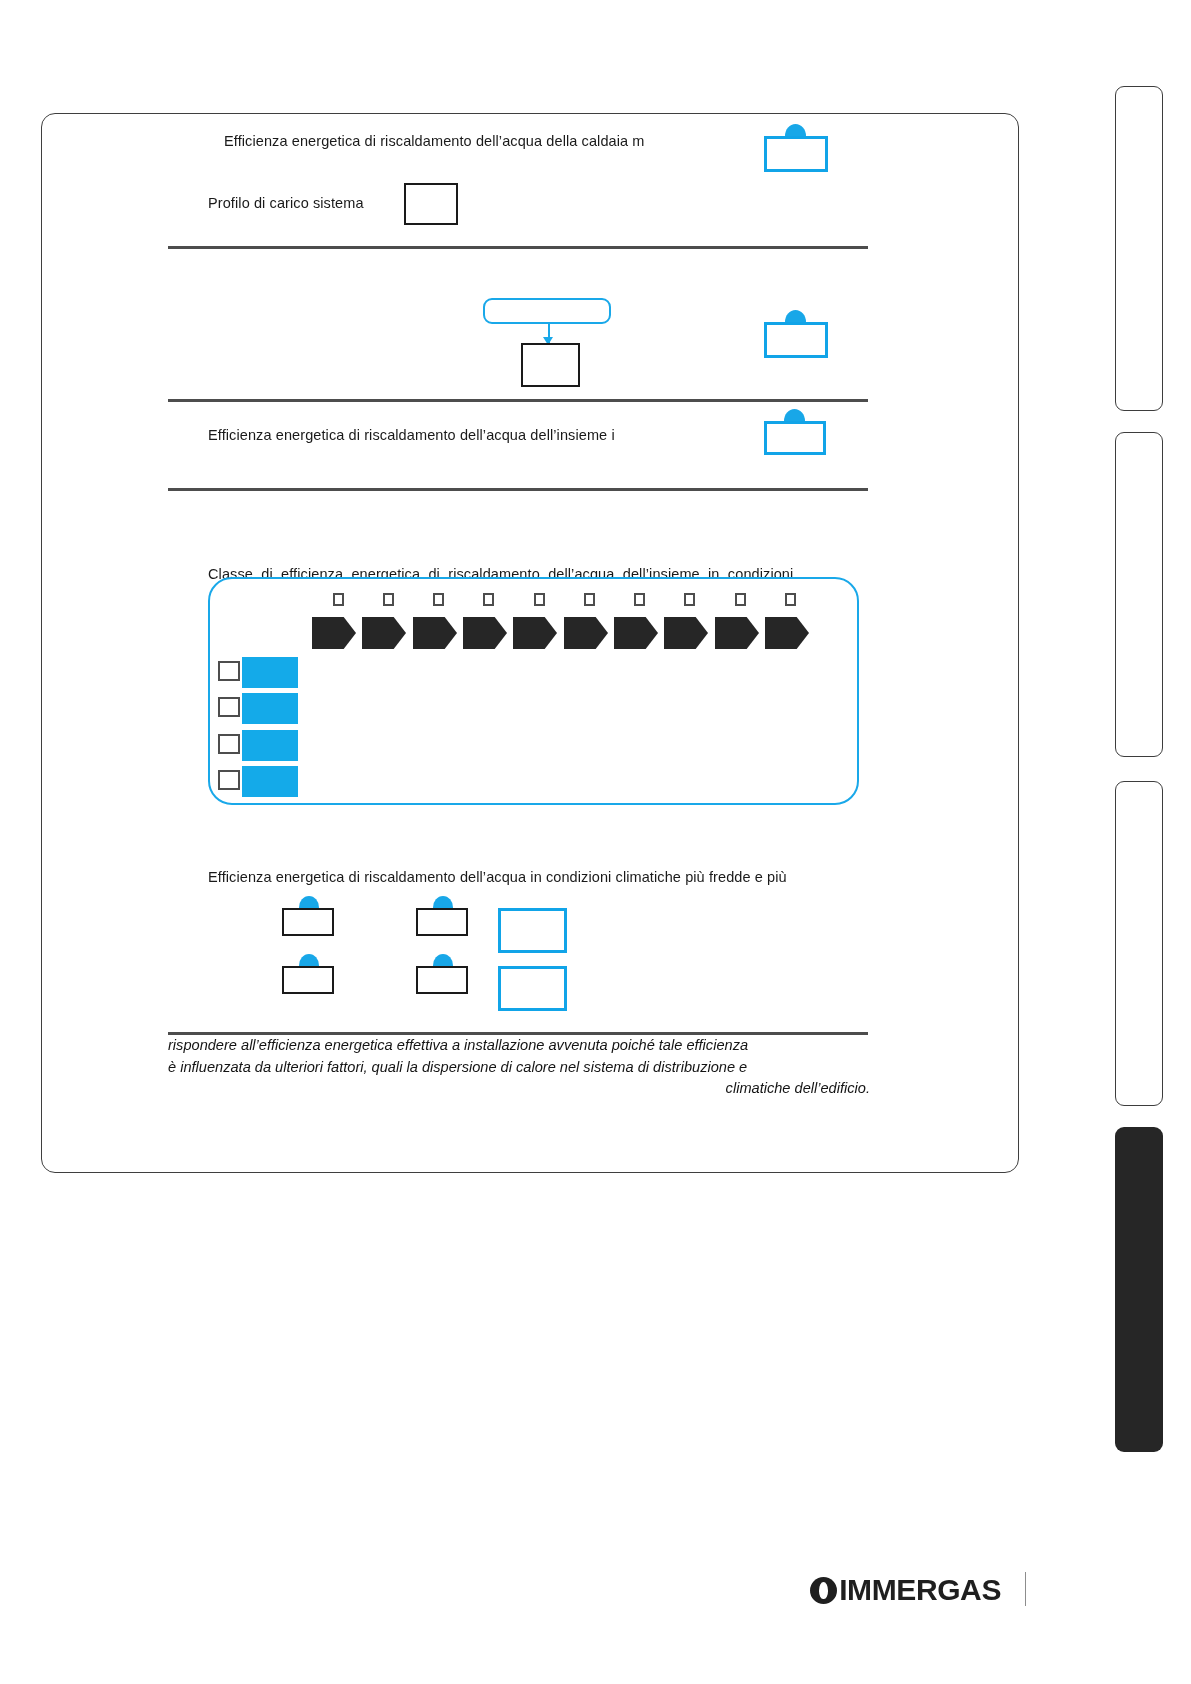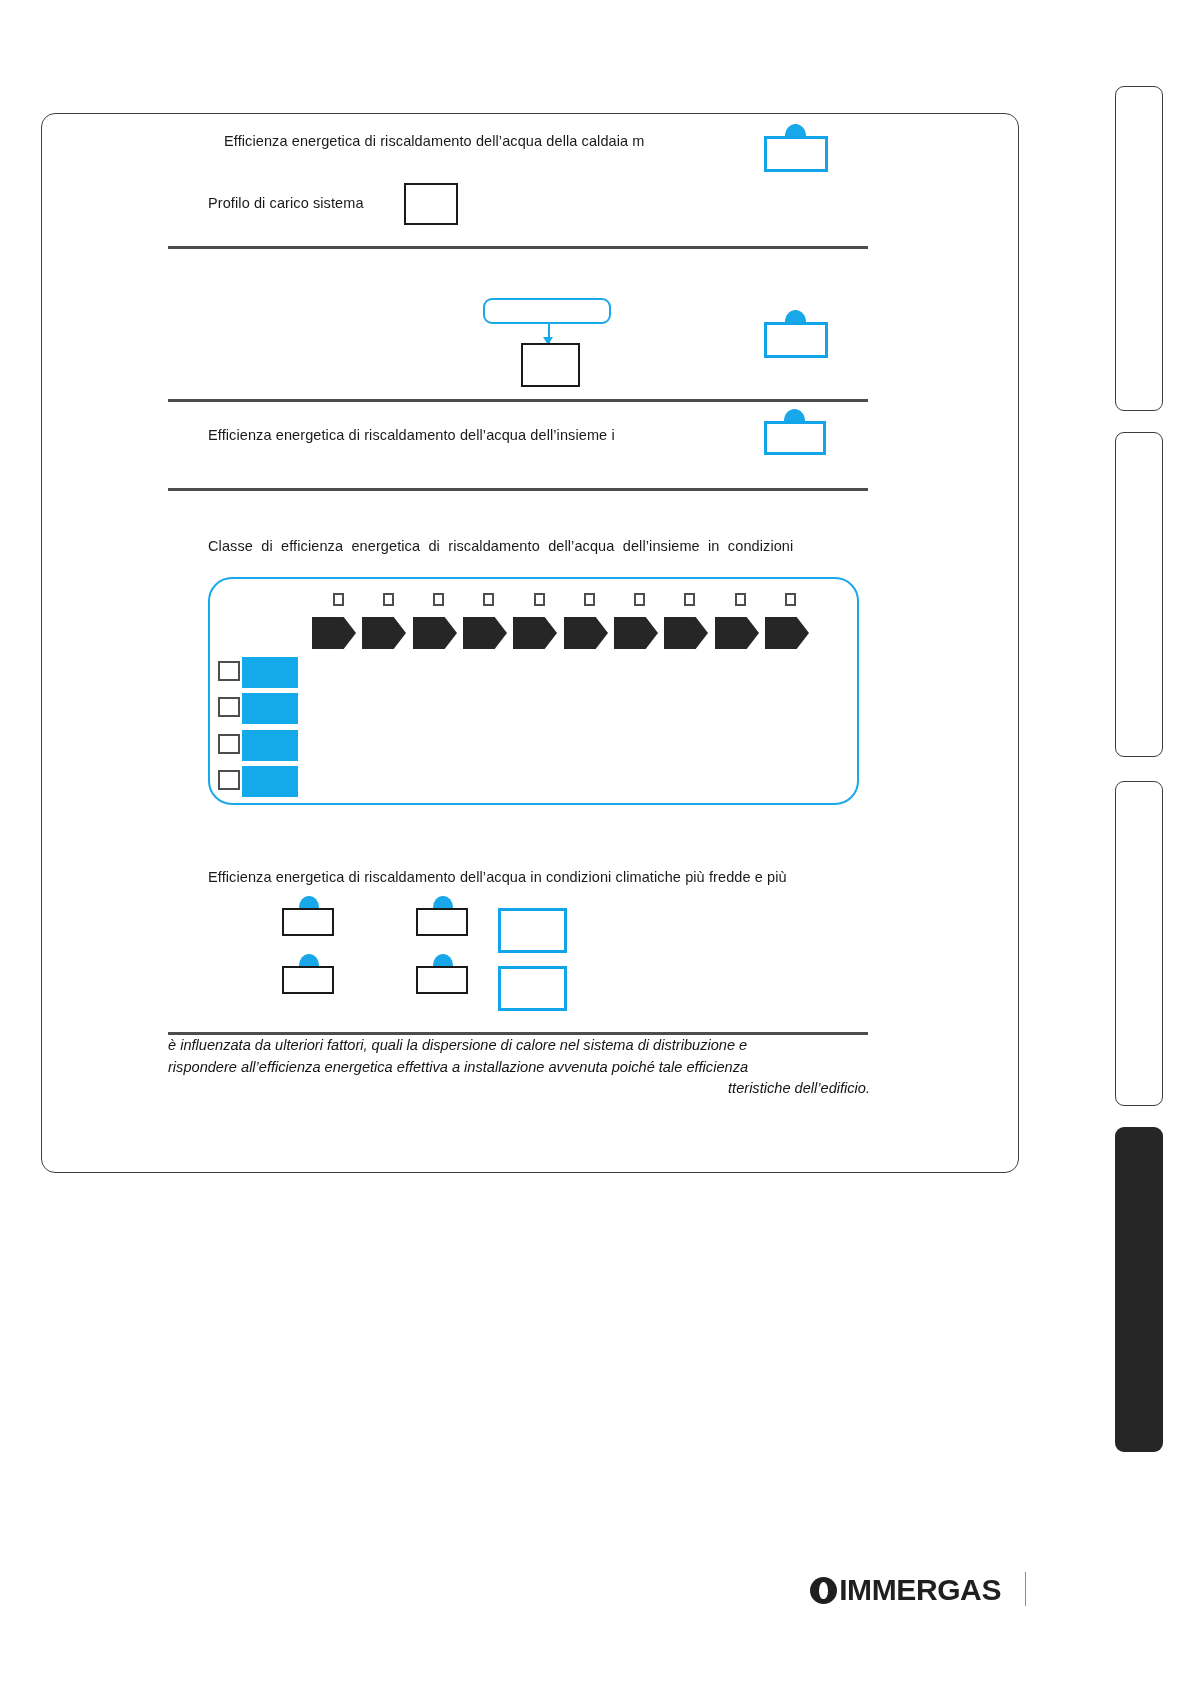--- a/index.html
+++ b/index.html
@@ -32,20 +32,21 @@
   .label {
     position: absolute;
     font-size: 14.5px;
     color: #1a1a1a;
     white-space: nowrap;
     letter-spacing: 0.1px;
   }
   .label.justified {
     white-space: normal;
     word-spacing: 4.2px;
+    margin-top: 28px;
   }
 
   
   .rule {
     position: absolute;
     left: 168px;
     width: 700px;
     height: 3px;
     background: #4d4d4d;
   }
@@ -321,23 +322,23 @@
 <div class="bubble-box" style="left:416px; top:954px; width:52px; height:44px;">
   <div class="dot" style="left:17px; top:0px; width:20px; height:23px;"></div>
   <div class="bx bx-black" style="width:52px; height:28px;"></div>
 </div>
 
 <div class="bx bx-blue" style="position:absolute; left:498px; top:966px; width:63px; height:39px;"></div>
 
 <div class="rule" style="top:1032px;"></div>
 
 <div class="note">
+  <span class="ln">rispondere all’efficienza energetica effettiva a installazione avvenuta poiché tale efficienza</span>
   <span class="ln">è influenzata da ulteriori fattori, quali la dispersione di calore nel sistema di distribuzione e</span>
-  <span class="ln">rispondere all’efficienza energetica effettiva a installazione avvenuta poiché tale efficienza</span>
-  <span class="ln r">tteristiche dell’edificio.</span>
+  <span class="ln r">climatiche dell’edificio.</span>
 </div>
 
 <div class="tab tab-outline" style="top:86px; height:325px;"></div>
 <div class="tab tab-outline" style="top:432px; height:325px;"></div>
 <div class="tab tab-outline" style="top:781px; height:325px;"></div>
 <div class="tab tab-filled" style="top:1127px; height:325px;"></div>
 
 <div class="footer">
   <div class="logo">
     <span class="logo-mark"></span>

